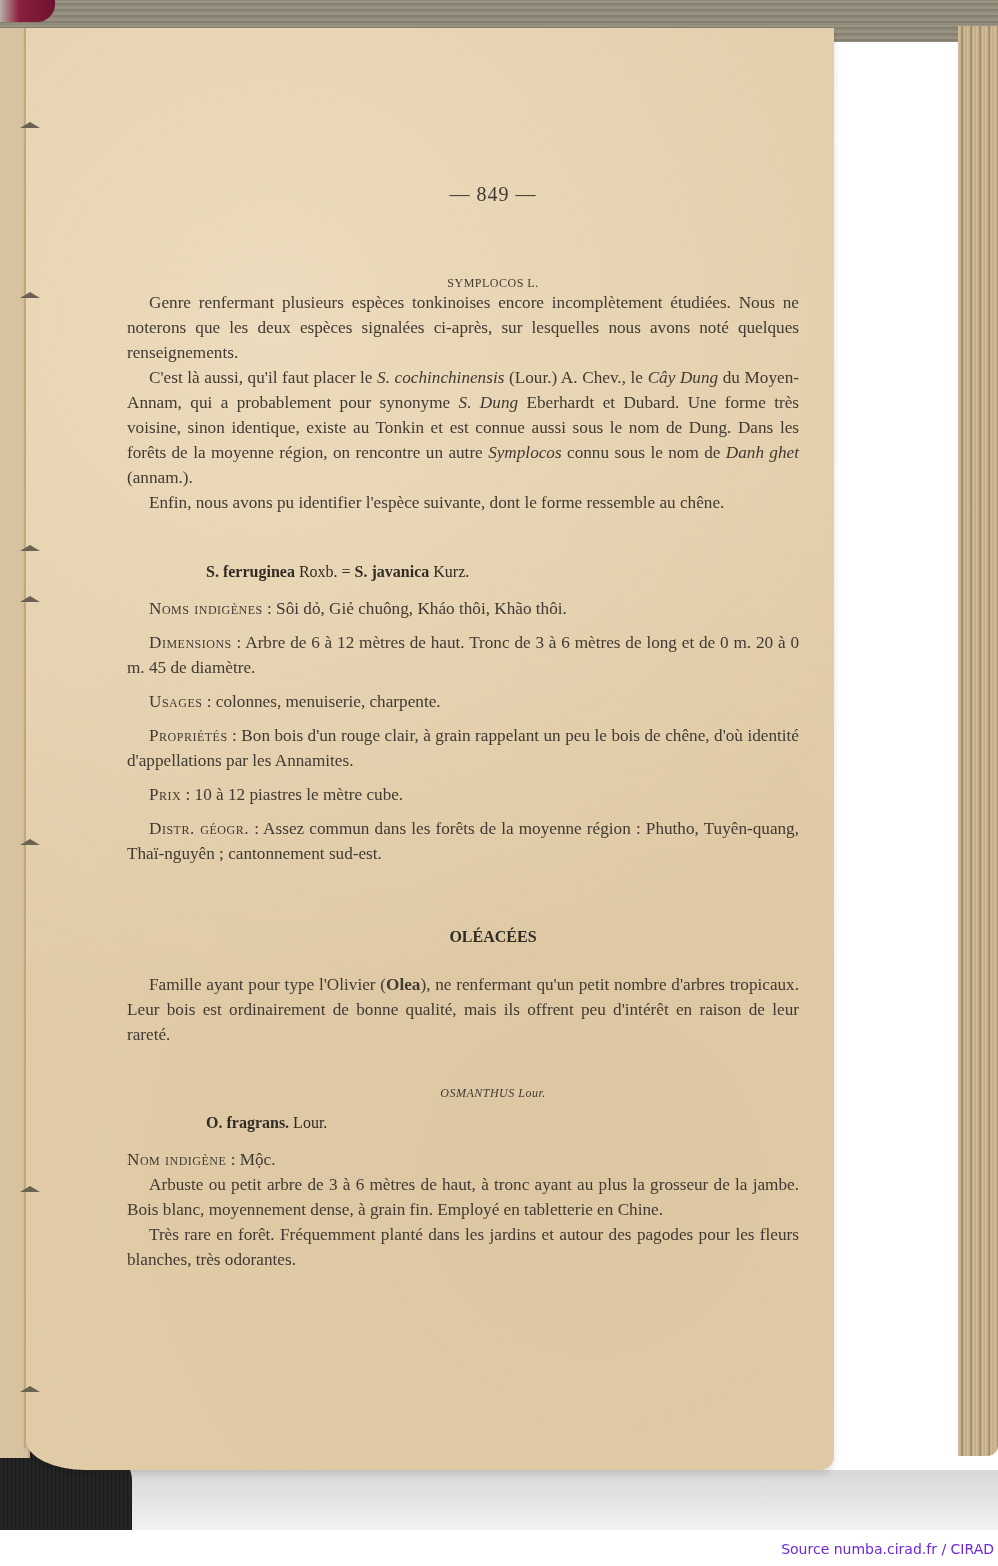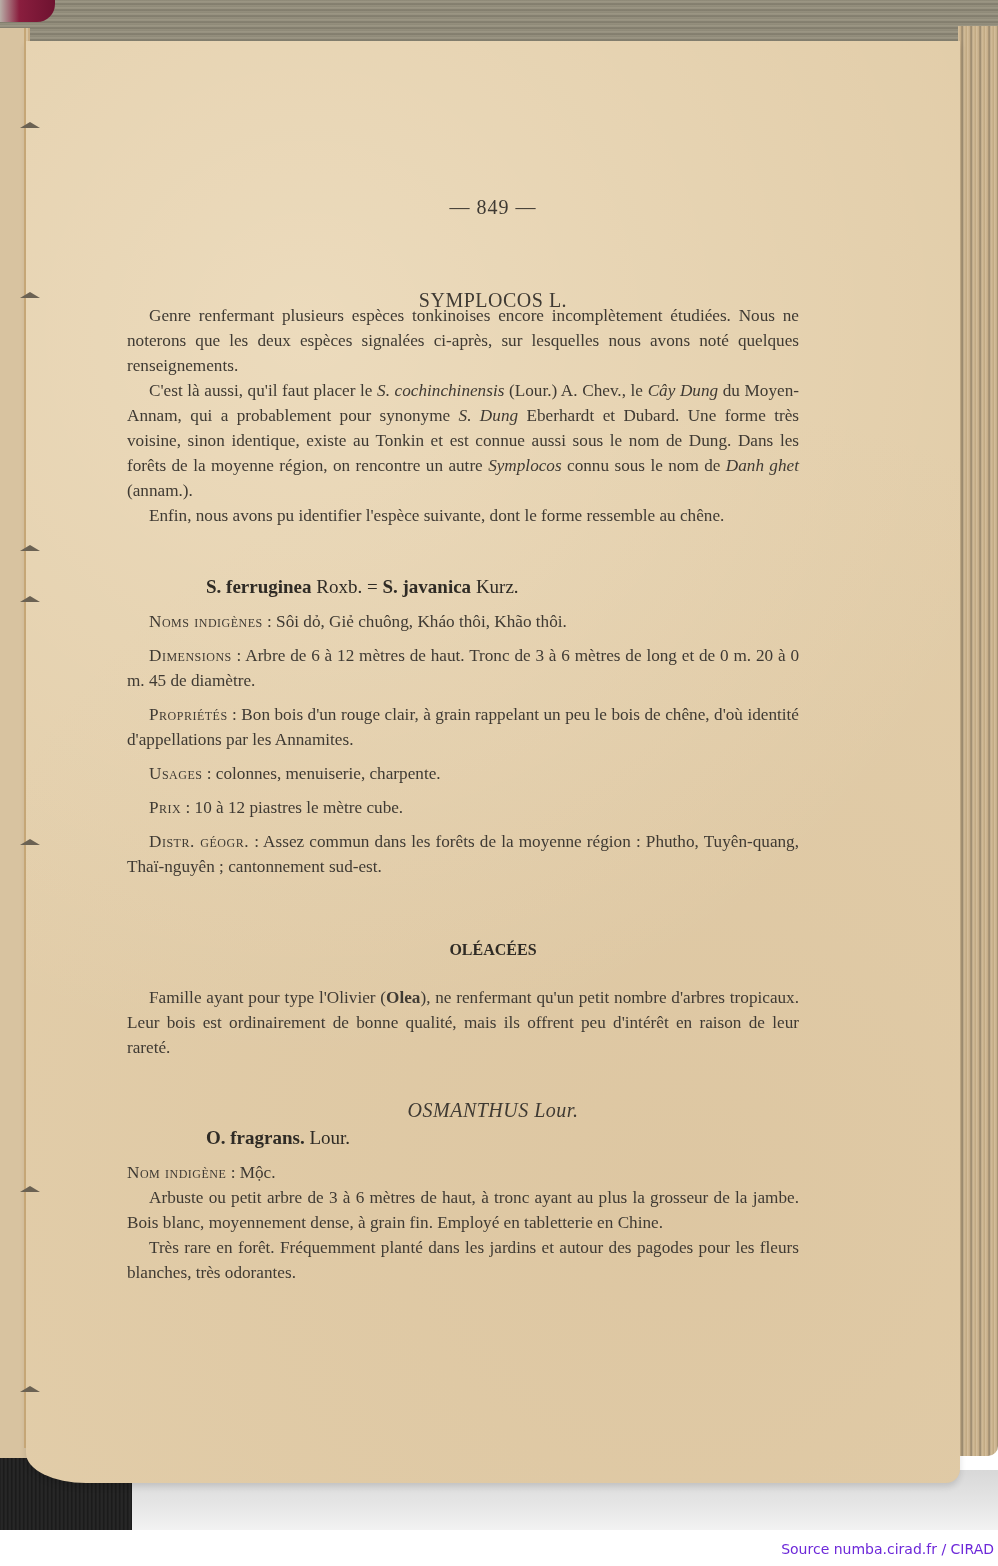--- a/index.html
+++ b/index.html
@@ -29,28 +29,29 @@
       border-top-right-radius: 60px 40px;
     }
     
     .left-page {
       position: absolute; left: 0; top: 28px; width: 28px; height: 1430px;
       background: #d8c3a0;
       border-right: 2px solid #c9ae86;
     }
     
     .page {
-      position: absolute; left: 26px; top: 41px; width: 934px; height: 1442px;
+      position: absolute; left: 26px; top: 28px; width: 798px; height: 1442px;
       background: #e2cda9;
       background-image:
         radial-gradient(circle at 30% 20%, rgba(255,245,225,0.35), rgba(255,255,255,0) 55%),
         radial-gradient(circle at 70% 80%, rgba(200,170,130,0.18), rgba(255,255,255,0) 60%);
       border-bottom-left-radius: 60px 30px;
       border-bottom-right-radius: 14px;
       box-shadow: 0 4px 6px rgba(0,0,0,0.12);
+      padding-left: 10px;
     }
     
     .page-stack {
       position: absolute; left: 958px; top: 26px; width: 40px; height: 1430px;
       background: repeating-linear-gradient(90deg, #d6c09d 0px, #c3ab86 3px, #8f7f66 4px, #d3bd99 6px, #bfa780 9px);
       border-bottom-right-radius: 10px;
     }
     .gutter-line {
       position: absolute; left: 24px; top: 28px; width: 2px; height: 1420px;
       background: #c5a676;
@@ -61,31 +62,31 @@
       border-bottom: 6px solid #6b6253;
     }
 
     
     .text { position: absolute; color: #3f3a33; }
     .page-number {
       left: 0; width: 934px; top: 155px; text-align: center;
       font-size: 20px; letter-spacing: 1px;
     }
     .center-heading {
-      left: 0; width: 934px; text-align: center; font-size: 20px; letter-spacing: 0.5px;
+      left: 0; width: 934px; text-align: center; font-size: 12px; letter-spacing: 0.5px;
     }
     .block {
       left: 101px; width: 672px; font-size: 17.2px; line-height: 25px;
       text-align: justify;
       font-family: "Liberation Sans Narrow", "Liberation Serif", serif;
     }
     .block p { margin: 0; text-indent: 22px; }
     .block p.noindent { text-indent: 0; }
     .species-title {
-      left: 180px; font-size: 19px; color: #2f2b25;
+      left: 180px; font-size: 16px; color: #2f2b25;
     }
     .species-title .bold { font-weight: bold; }
     .label-sc { font-variant: small-caps; letter-spacing: 0.5px; }
     .section-title {
       left: 0; width: 934px; text-align: center; font-size: 16px; font-weight: bold; color: #2f2b25;
     }
     em { font-style: italic; }
     .bold { font-weight: bold; }
 
     .footer-source {
@@ -114,22 +115,22 @@
     <p>Enfin, nous avons pu identifier l'espèce suivante, dont le forme ressemble au chêne.</p>
   </div>
 
   <div class="text species-title" style="top:535px;">
     <span class="bold">S. ferruginea</span><span> Roxb. = </span><span class="bold">S. javanica</span><span> Kurz.</span>
   </div>
 
   <div class="text block" style="top:568px;">
     <p style="margin-bottom:9px;"><span class="label-sc">Noms indigènes</span><span> : Sôi dỏ, Giẻ chuông, Kháo thôi, Khão thôi.</span></p>
     <p style="margin-bottom:9px;"><span class="label-sc">Dimensions</span><span> : Arbre de 6 à 12 mètres de haut. Tronc de 3 à 6 mètres de long et de 0 m. 20 à 0 m. 45 de diamètre.</span></p>
+    <p style="margin-bottom:9px;"><span class="label-sc">Usages</span><span> : colonnes, menuiserie, charpente.</span></p>
     <p style="margin-bottom:9px;"><span class="label-sc">Propriétés</span><span> : Bon bois d'un rouge clair, à grain rappelant un peu le bois de chêne, d'où identité d'appellations par les Annamites.</span></p>
-    <p style="margin-bottom:9px;"><span class="label-sc">Usages</span><span> : colonnes, menuiserie, charpente.</span></p>
     <p style="margin-bottom:9px;"><span class="label-sc">Prix</span><span> : 10 à 12 piastres le mètre cube.</span></p>
     <p><span class="label-sc">Distr. géogr.</span><span> : Assez commun dans les forêts de la moyenne région : Phutho, Tuyên-quang, Thaï-nguyên ; cantonnement sud-est.</span></p>
   </div>
 
   <div class="text section-title" style="top:900px;">OLÉACÉES</div>
 
   <div class="text block" style="top:944px;">
     <p><span>Famille ayant pour type l'Olivier (</span><span class="bold">Olea</span><span>), ne renfermant qu'un petit nombre d'arbres tropicaux. Leur bois est ordinairement de bonne qualité, mais ils offrent peu d'intérêt en raison de leur rareté.</span></p>
   </div>
 

